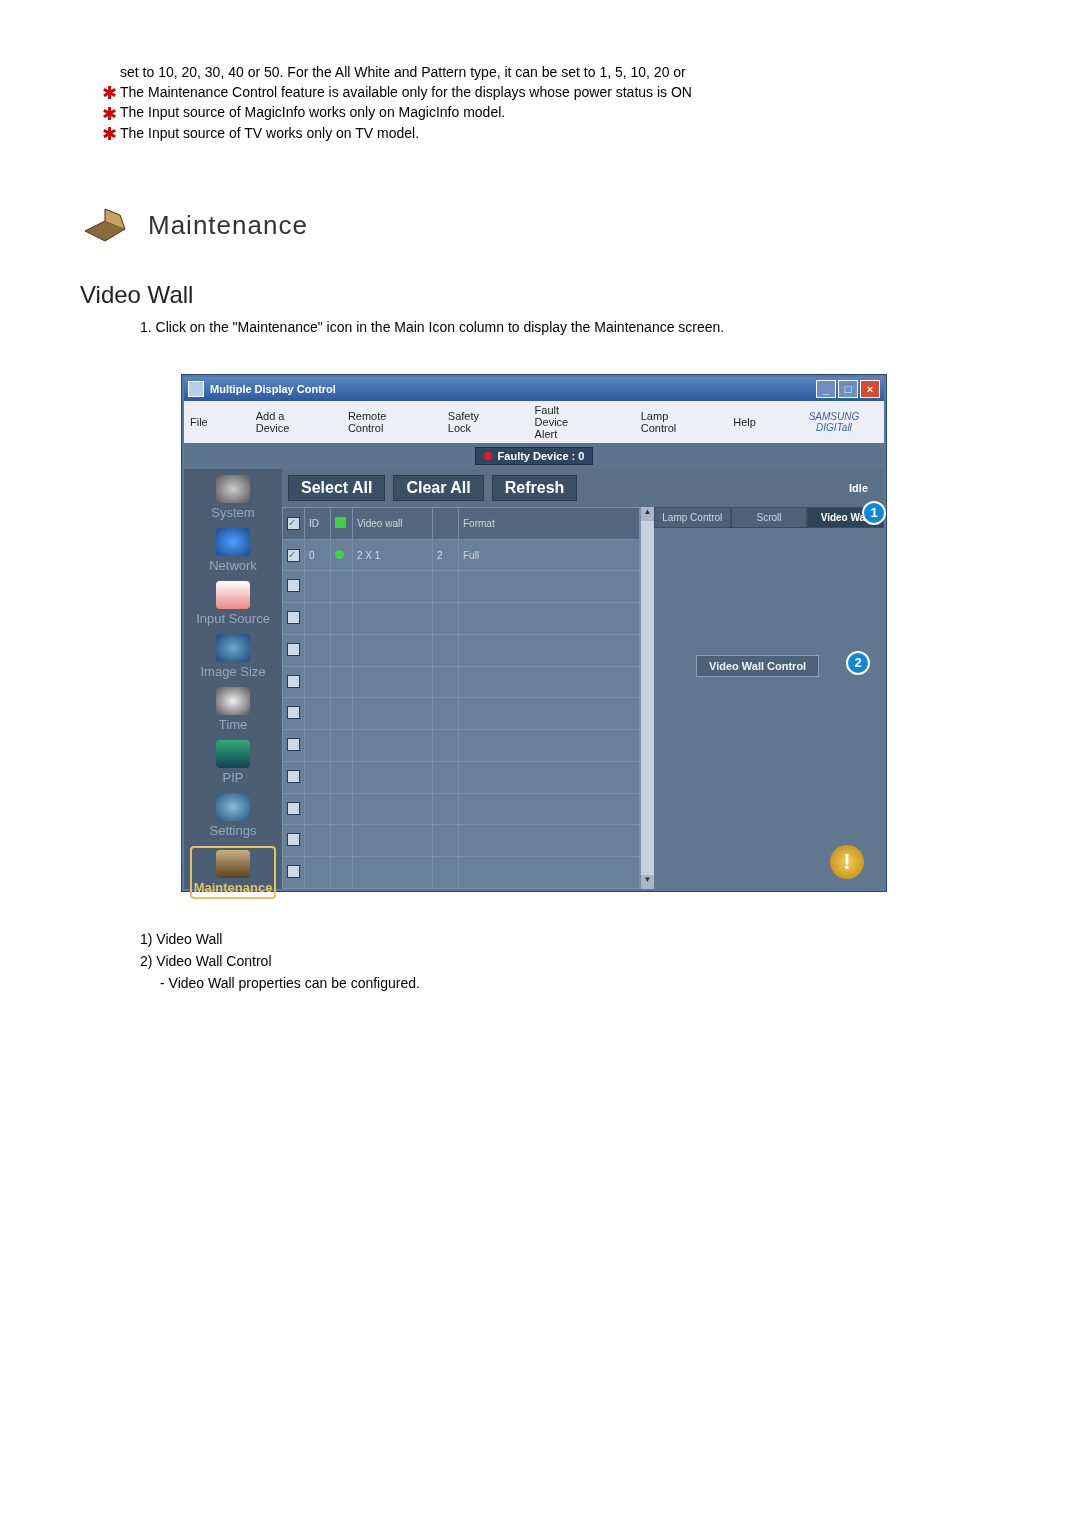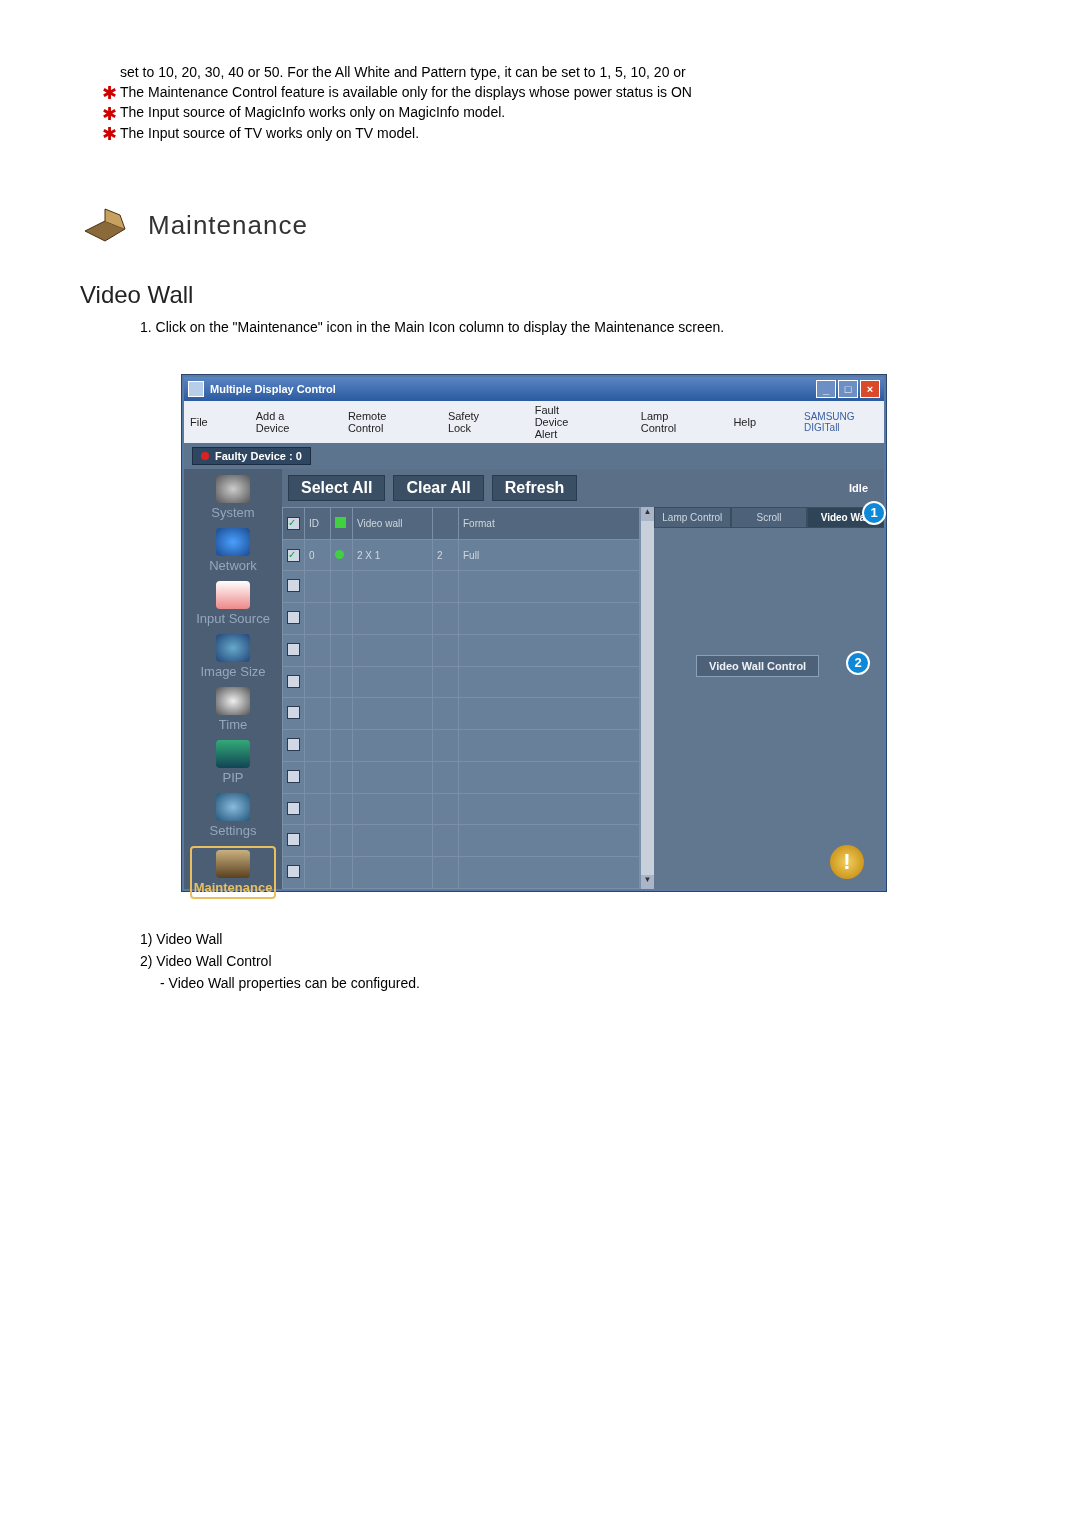--- a/index.html
+++ b/index.html
@@ -81,23 +81,23 @@
   .win-close{ background:#d94a2a; }
   .menubar {
     background:#eceff5;
     display:flex;
     padding:3px 6px;
     color:#222;
     align-items:center;
     gap:34px;
   }
   .menubar span { margin-right:14px; }
-  .brand { margin-left:auto; color:#3a5fa0; font-size:10px; }
+  .brand { margin-left:auto; color:#3a5fa0; font-style:italic; font-size:10px;text-align:center; }
   .faulty-bar {
-    background:#5d748f; text-align:left; padding:4px 8px;
+    background:#5d748f; text-align:center; padding:4px 8px;
   }
   .faulty-badge {
     display:inline-flex; align-items:center;
     background:#2f4660; color:#fff; border:1px solid #1d2c40;
     padding:2px 8px; font-weight:bold; font-size:11px;
   }
   .red-dot { width:8px; height:8px; background:#e02020; border-radius:50%; margin-right:6px; }
   .app-body { display:flex; background:#5b6f86; height:420px; }
   .sidebar {
     width:98px;

